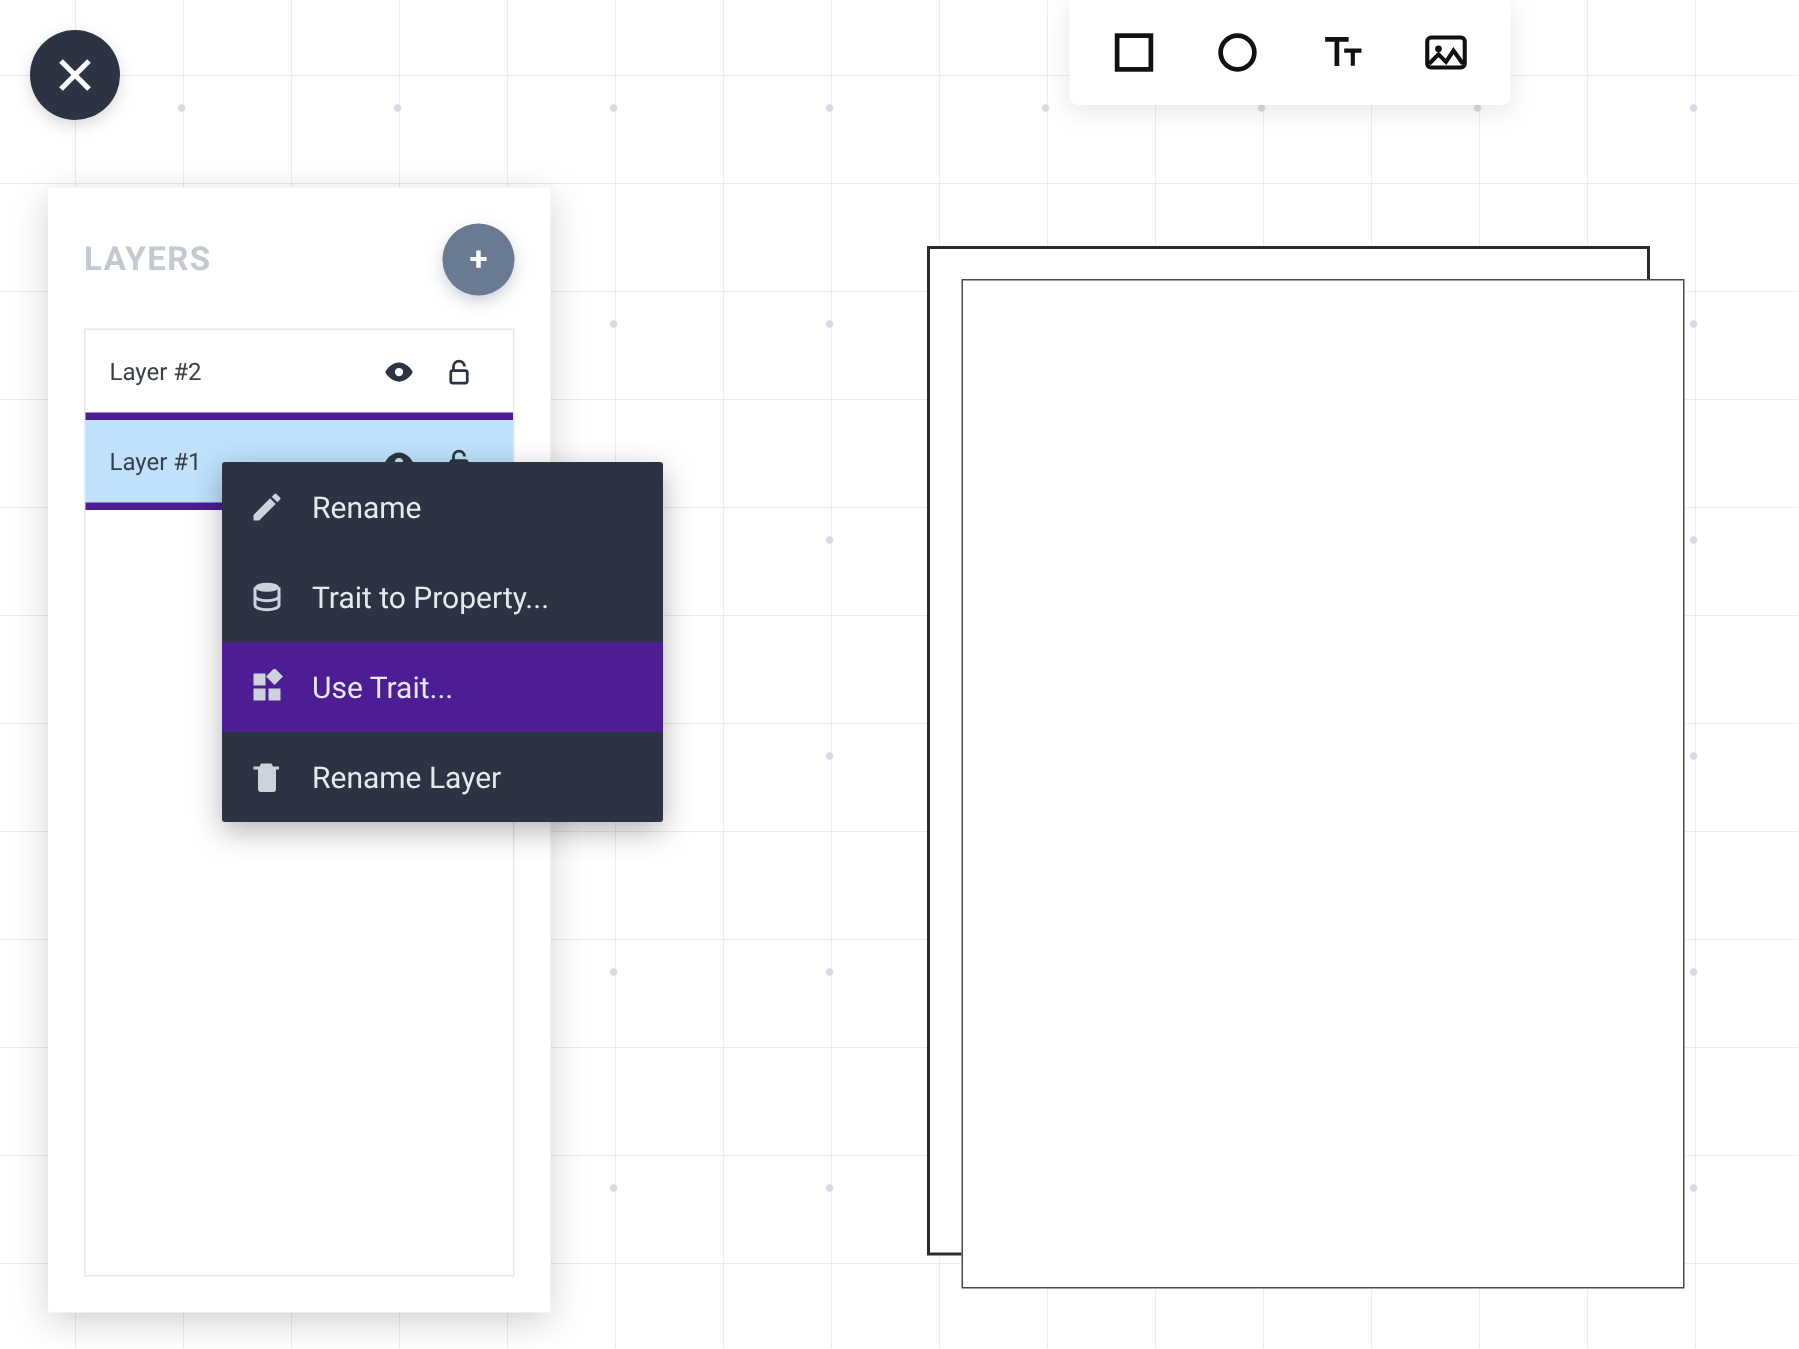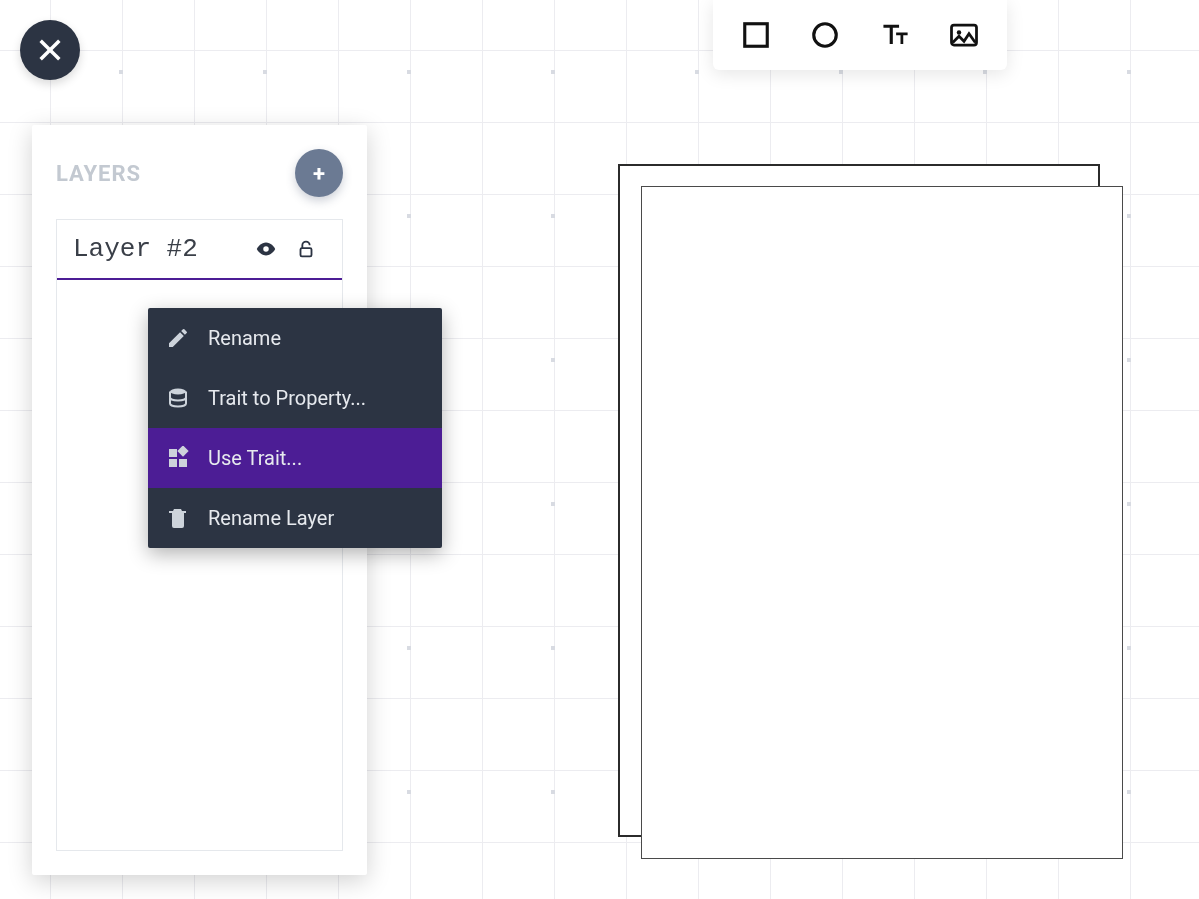--- a/index.html
+++ b/index.html
@@ -92,25 +92,24 @@
   }
   .layer-list {
     border: 1px solid #e5e8ec;
     flex: 1;
     background: #fff;
   }
   .layer-row {
     height: 60px;
     display: flex; align-items: center;
     padding: 0 16px;
-    border-bottom: 2px solid #4c1d95;
-    font-size: 26px;
+    border-bottom: 5px solid #4c1d95;
+    font-size: 16px;
     color: #3a3f48;
     cursor: pointer;
-    font-family: Liberation Mono, monospace;
   }
   .layer-row.selected { background: #bfe1fb; }
   .layer-row .name { flex: 1; }
   .layer-row .icon-slot {
     width: 40px; display: flex; justify-content: center;
     color: #3a3f48;
   }
   .layer-row svg { width: 22px; height: 22px; }
 
   
@@ -211,20 +210,35 @@
           </svg>
       </span>
       <span class="icon-slot">
         <svg viewBox="0 0 24 24">
             <rect x="6" y="11" width="12" height="9" rx="1.5" fill="none" stroke="#2c3443" stroke-width="2"></rect>
             <path d="M8 11 v-3 a4 4 0 0 1 8 0" fill="none" stroke="#2c3443" stroke-width="2"></path>
           </svg>
       </span>
     </div>
 
+    <div class="layer-row selected">
+      <span class="name">Layer #1</span>
+      <span class="icon-slot">
+        <svg viewBox="0 0 24 24">
+            <path d="M12 5c-5 0-9 4.5-10 7 1 2.5 5 7 10 7s9-4.5 10-7c-1-2.5-5-7-10-7z" fill="#2c3443"></path>
+            <circle cx="12" cy="12" r="3" fill="#bfe1fb"></circle>
+          </svg>
+      </span>
+      <span class="icon-slot">
+        <svg viewBox="0 0 24 24">
+            <rect x="6" y="11" width="12" height="9" rx="1.5" fill="none" stroke="#2c3443" stroke-width="2"></rect>
+            <path d="M8 11 v-3 a4 4 0 0 1 8 0" fill="none" stroke="#2c3443" stroke-width="2"></path>
+          </svg>
+      </span>
+    </div>
 
   </div>
 </div>
 
 <div class="context-menu">
 
   <div class="context-item">
     <svg viewBox="0 0 24 24">
         <path d="M3 17.25V21h3.75L17.81 9.94l-3.75-3.75L3 17.25zM20.71 7.04a1 1 0 0 0 0-1.41l-2.34-2.34a1 1 0 0 0-1.41 0l-1.83 1.83 3.75 3.75 1.83-1.83z"></path>
       </svg>

